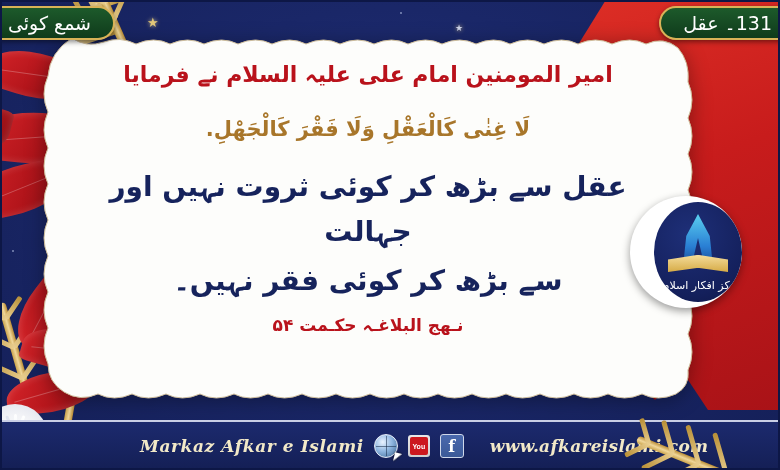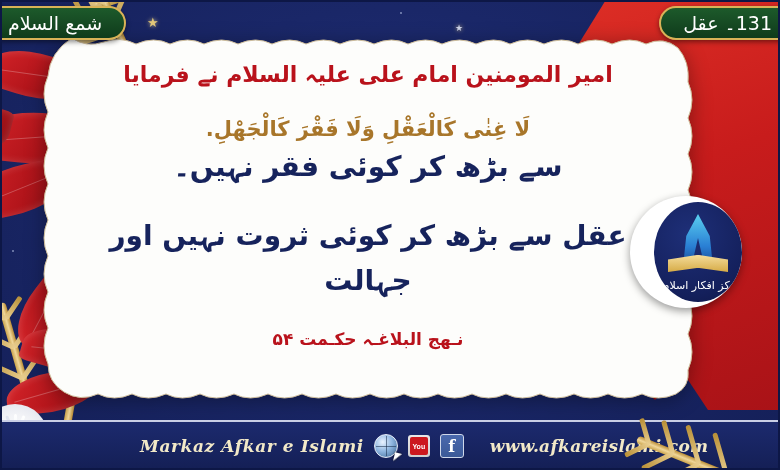--- a/index.html
+++ b/index.html
@@ -174,21 +174,21 @@
     font-weight: bold;
     line-height: 1.6;
     margin-top: 24px;
     padding: 0 6px;
   }
   .urdu-l2 { margin-top: 4px; }
   .reference {
     color: #b9121b;
     font-size: 17px;
     font-weight: bold;
-    margin-top: 26px;
+    margin-top: 12px;
   }
 
   
   .logo {
     position: absolute;
     right: 38px; top: 196px;
     width: 112px; height: 112px;
     border-radius: 50%;
     background: #ffffff;
     z-index: 25;
@@ -440,27 +440,27 @@
                Q10,348 10,330 Q2,312 10,294 Q2,276 10,258
                Q2,240 10,222 Q2,204 10,186 Q2,168 10,150
                Q2,132 10,114 Q2,96 10,78 Q2,60 10,42
                Q12,18 34,4 Z" fill="#fdfdfb" stroke="#cdbc9a" stroke-width="1"></path>
     </svg>
   </div>
 
   <div class="quote-area">
     <div class="hadith-head">امیر المومنین امام علی علیہ السلام نے فرمایا</div>
     <div class="arabic">لَا غِنٰى كَالْعَقْلِ وَلَا فَقْرَ كَالْجَهْلِ.</div>
+    <div class="urdu">عقل سے بڑھ کر کوئی ثروت نہیں اور جہالت</div>
     <div class="urdu urdu-l2">سے بڑھ کر کوئی فقر نہیں۔</div>
-    <div class="urdu">عقل سے بڑھ کر کوئی ثروت نہیں اور جہالت</div>
     <div class="reference">نـهج البلاغـہ حکـمت ۵۴</div>
   </div>
 
   <div class="badge badge-left">
-    <span>شمع السلام</span>
+    <span>شمع کوئی</span>
   </div>
   <div class="badge badge-right">
     <span>131۔ عقل</span>
   </div>
 
   <div class="logo">
     <div class="logo-in">
       <div class="logo-arch"></div>
       <div class="logo-book"></div>
       <div class="logo-text">مرکز افکار اسلامی</div>

